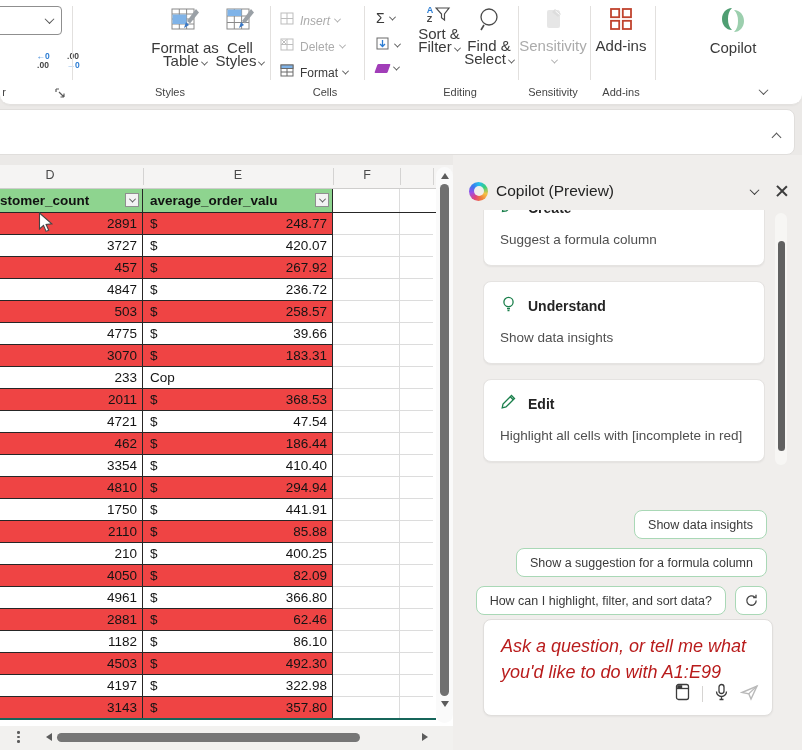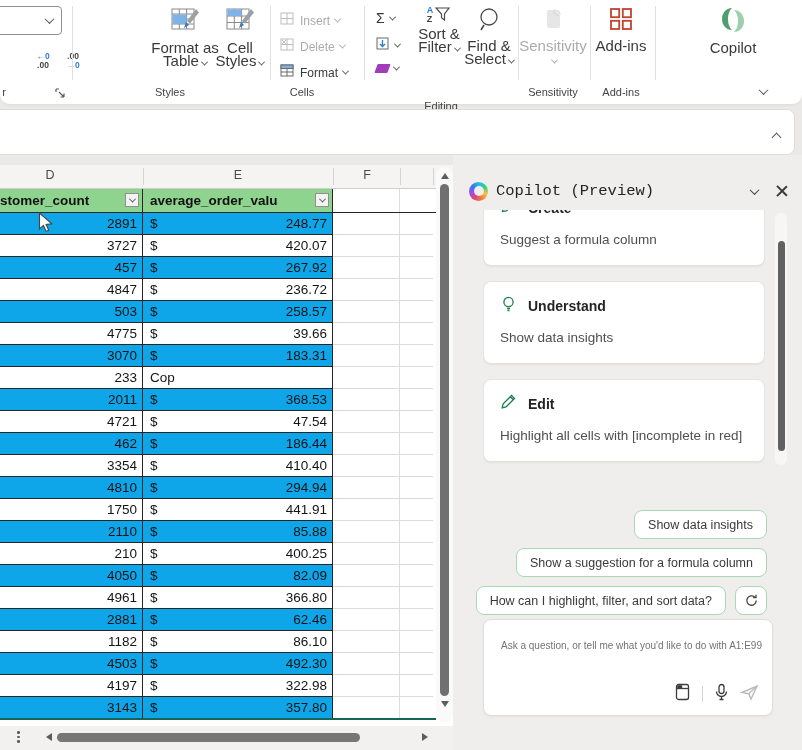--- a/index.html
+++ b/index.html
@@ -61,41 +61,41 @@
   .greenfill{background:#8ed48f;}
   .fbtn{position:absolute;right:3px;top:4px;width:14px;height:14px;background:#f3f3f3;border:1px solid #8f8f8f;
         display:flex;align-items:center;justify-content:center;box-sizing:border-box;}
   .rows .row{display:flex;height:22px;box-sizing:border-box;}
   .cell{box-sizing:border-box;font-size:13.5px;color:#141414;display:flex;align-items:center;overflow:hidden;}
   .cell.cd{width:143px;justify-content:flex-end;padding-right:5px;border-right:1px solid #262626;border-bottom:1px solid #262626;}
   .cell.ce{width:190px;justify-content:space-between;padding:0 5px 0 7px;border-right:1px solid #262626;border-bottom:1px solid #262626;}
   .cell.ce.text{justify-content:flex-start;}
   .cell.cf{width:67px;border-right:1px solid #dcdcdc;border-bottom:1px solid #dcdcdc;}
   .cell.cg{width:33px;border-bottom:1px solid #dcdcdc;}
-  .row.band .cd,.row.band .ce{background:#0ea5e9;}
+  .row.band .cd,.row.band .ce{background:#ef4444;}
   .sheet-edge{position:absolute;left:0;top:553px;width:436px;height:2px;background:#16655a;}
 
   
   .vscroll{position:absolute;left:436px;top:2px;width:17px;height:556px;background:#fafafa;border-radius:9px;
            display:flex;flex-direction:column;align-items:center;}
   .vscroll .thumb{width:9px;background:#707070;border-radius:5px;flex:0 0 auto;}
 
   
   .hscroll{position:absolute;left:0;top:726px;width:453px;height:24px;background:#f2f1ef;}
   .dots{position:absolute;left:17px;top:5px;display:flex;flex-direction:column;gap:2px;}
   .dots i{width:2.5px;height:2.5px;background:#5c5c5c;border-radius:50%;}
   .hthumb{position:absolute;left:57px;top:7px;width:303px;height:9px;background:#767676;border-radius:5px;}
 
   
   .panel{position:absolute;left:453px;top:155px;width:349px;height:595px;background:#f0eeec;}
   .panel-header{position:absolute;left:16px;right:14px;top:24px;height:24px;display:flex;align-items:center;}
   .cp-logo{width:19px;height:19px;border-radius:50%;flex:0 0 auto;
            background:conic-gradient(from 210deg,#e1447c,#9a4fe8,#3b76f0,#25c0ea,#35d07a,#f5c344,#f07a3c,#e1447c);position:relative;}
   .cp-logo::after{content:"";position:absolute;inset:4.5px;border-radius:50%;background:#f0eeec;}
-  .panel-title{margin-left:8px;font-size:15.5px;font-weight:500;color:#242424;flex:1;font-family:Liberation Mono, monospace;}
+  .panel-title{margin-left:8px;font-size:15.5px;font-weight:500;color:#242424;flex:1;}
   .ph-icons{display:flex;align-items:center;gap:18px;}
   .xicon{position:relative;width:12px;height:12px;}
   .xicon::before,.xicon::after{content:"";position:absolute;left:5px;top:-1px;width:1.6px;height:14px;background:#3c3c3c;}
   .xicon::before{transform:rotate(45deg);} .xicon::after{transform:rotate(-45deg);}
 
   .cards-viewport{position:absolute;left:30px;top:55px;width:282px;height:262px;overflow:hidden;}
   .card{background:#fff;border:1px solid #e5e3e1;border-radius:8px;box-shadow:0 1px 2px rgba(0,0,0,.06);
         padding:13px 16px 15px;box-sizing:border-box;margin-bottom:15px;}
   .card.clipped{margin-top:-27px;}
   .card .trow{display:flex;align-items:center;gap:11px;}
@@ -106,21 +106,21 @@
   .pscroll .thumb{position:absolute;left:2.5px;top:28px;width:7px;height:210px;background:#616161;border-radius:4px;}
 
   .chips{position:absolute;right:35px;display:flex;justify-content:flex-end;align-items:center;}
   .chip{height:29px;box-sizing:border-box;display:flex;align-items:center;padding:0 13px;background:#fff;
         border:1px solid #a9d8b6;border-radius:8px;font-size:12.5px;color:#3a3a3a;white-space:nowrap;}
   .refresh-btn{margin-left:9px;width:32px;height:29px;box-sizing:border-box;background:#fff;border:1px solid #a9d8b6;
         border-radius:8px;display:flex;align-items:center;justify-content:center;}
 
   .input-card{position:absolute;left:30px;top:464px;width:290px;height:97px;background:#fff;border:1px solid #e0deDC;
         border-radius:8px;box-sizing:border-box;box-shadow:0 1px 2px rgba(0,0,0,.05);}
-  .input-ph{padding:13px 10px 0 17px;font-size:10px;line-height:26px;color:#737373;}
+  .input-ph{padding:13px 10px 0 17px;font-size:18px;line-height:26px;color:#b91c1c;font-style:italic;}
   .input-icons{position:absolute;right:13px;bottom:10px;display:flex;align-items:center;gap:11px;}
   .idiv{width:1px;height:16px;background:#d6d4d2;}
 
   
   .cursor{position:absolute;left:38px;top:212px;pointer-events:none;}
 </style>
 </head>
 <body>
 
 <div class="stage">
@@ -171,21 +171,21 @@
           <path d="M16 16l-2 6 5-3z" fill="#3b78c4"></path>
         </svg>
       </span>
       <span class="lbl"><span>Cell</span><br>
       <span>Styles</span><span class="chev down sm"></span></span>
     </div>
     <span class="grp-label" style="left:170px;">Styles</span>
 
     <div class="vdiv" style="left:270px"></div>
 
-    <div class="smallrow disabled" style="left:280px;top:12px;">
+    <div class="smallrow disabled" style="left:280px;top:12px;font-style:italic;">
       <span><svg width="15" height="14" viewBox="0 0 15 14">
             <rect x="1" y="1" width="12" height="11" fill="none" stroke="#bdbdbd"></rect>
             <path d="M1 6.5h12M7 1v11" stroke="#bdbdbd"></path>
           </svg></span>
       <span>Insert</span>
       <span class="chev down sm gray"></span>
     </div>
     <div class="smallrow disabled" style="left:280px;top:38px;">
       <span><svg width="15" height="14" viewBox="0 0 15 14">
             <rect x="1" y="1" width="12" height="11" fill="none" stroke="#bdbdbd"></rect>
@@ -196,21 +196,21 @@
     </div>
     <div class="smallrow" style="left:280px;top:64px;">
       <span><svg width="15" height="14" viewBox="0 0 15 14">
             <rect x="1" y="1" width="12" height="11" fill="none" stroke="#6a6a6a"></rect>
             <rect x="1" y="1" width="12" height="3.5" fill="#7fb3e8" stroke="#6a6a6a"></rect>
             <path d="M1 8h12M7 4.5v7.5" stroke="#6a6a6a"></path>
           </svg></span>
       <span>Format</span>
       <span class="chev down sm"></span>
     </div>
-    <span class="grp-label" style="left:302px;">Cells</span>
+    <span class="grp-label" style="left:325px;">Cells</span>
 
     <div class="vdiv" style="left:364px"></div>
 
     <div class="smallrow" style="left:376px;top:10px;font-size:14px;">
       <span>Σ</span>
       <span class="chev down sm"></span>
     </div>
     <div class="smallrow" style="left:376px;top:37px;">
       <span><svg width="14" height="13" viewBox="0 0 14 13">
             <rect x="1" y="1" width="11" height="11" fill="none" stroke="#6a6a6a"></rect>
@@ -238,21 +238,21 @@
     <div class="bigbtn" style="left:464px;width:50px;">
       <span>
         <svg width="26" height="26" viewBox="0 0 26 26">
             <circle cx="13" cy="11" r="8" fill="none" stroke="#4a4a4a" stroke-width="1.3"></circle>
             <path d="M8 19l-3 5" stroke="#4a4a4a" stroke-width="1.6"></path>
           </svg>
       </span>
       <span class="lbl"><span>Find &amp;</span><br>
       <span>Select</span><span class="chev down sm"></span></span>
     </div>
-    <span class="grp-label" style="left:441px;margin-top:14px;">Editing</span>
+    <span class="grp-label" style="left:460px;">Editing</span>
 
     <div class="vdiv" style="left:518px"></div>
 
     <div class="bigbtn disabled" style="left:524px;width:58px;">
       <span style="opacity:.45;">
         <svg width="26" height="26" viewBox="0 0 26 26">
             <rect x="7" y="4" width="13" height="18" rx="2" fill="#c9c9c9"></rect>
             <path d="M15 3l6 5-3 3-6-5z" fill="#b5b5b5"></path>
             <path d="M17.5 2.5l4 3.5M15.5 5l4 3.5" stroke="#fff" stroke-width="1"></path>
           </svg>

